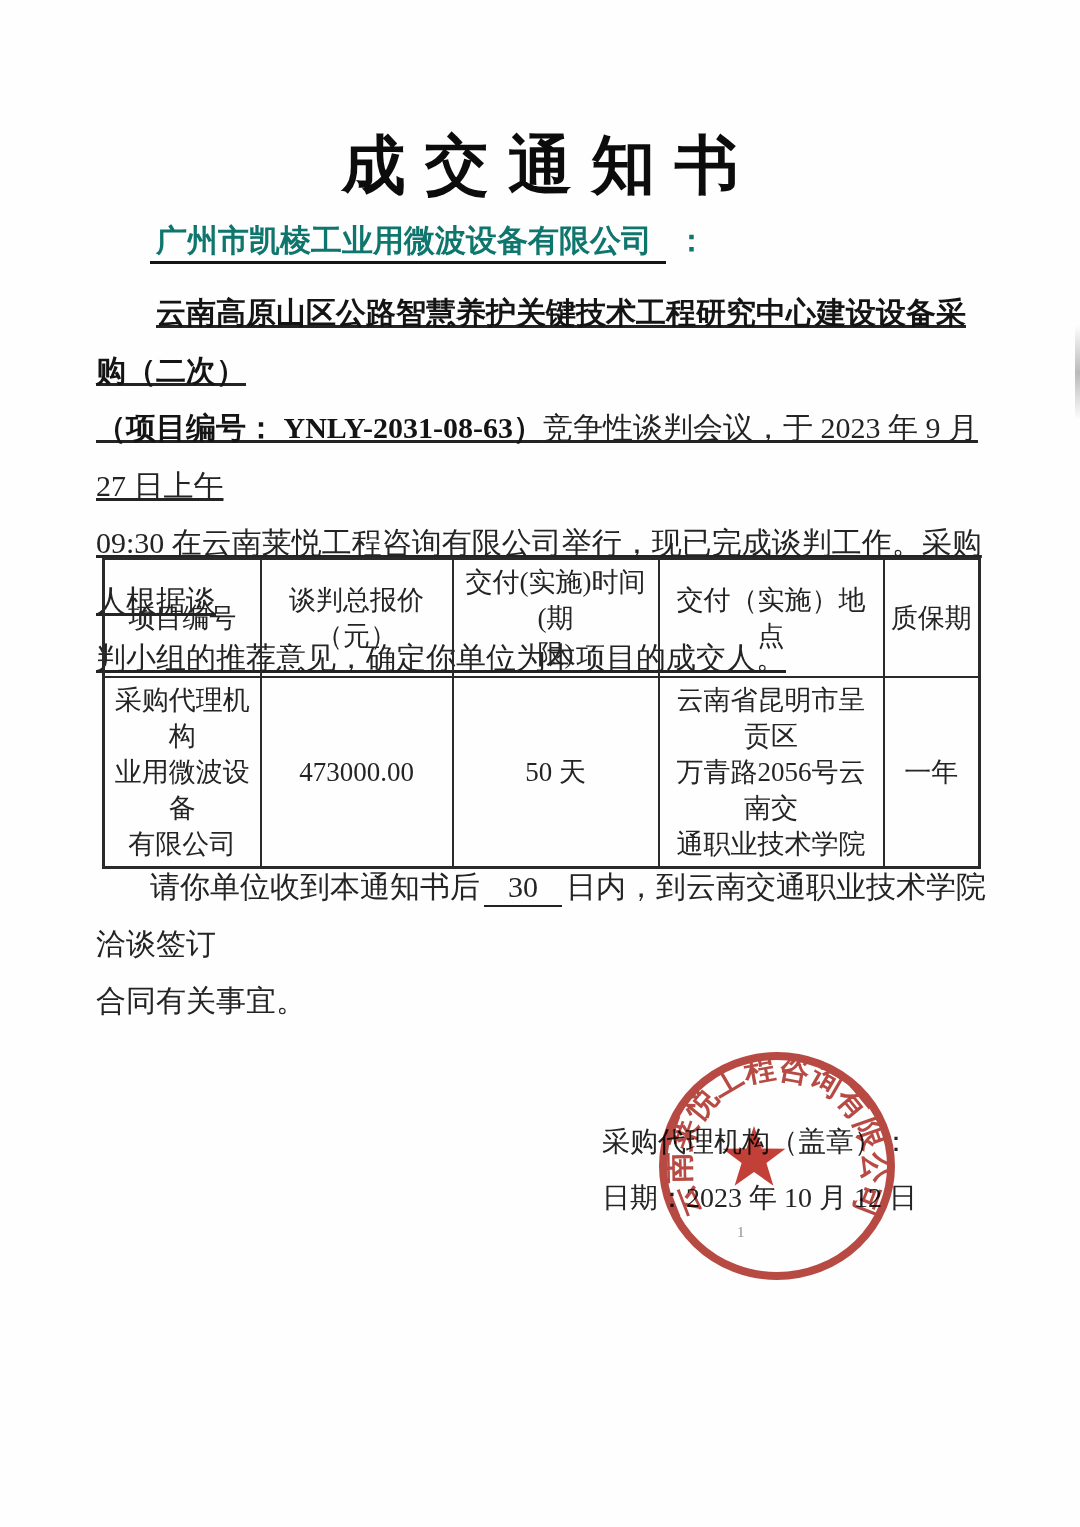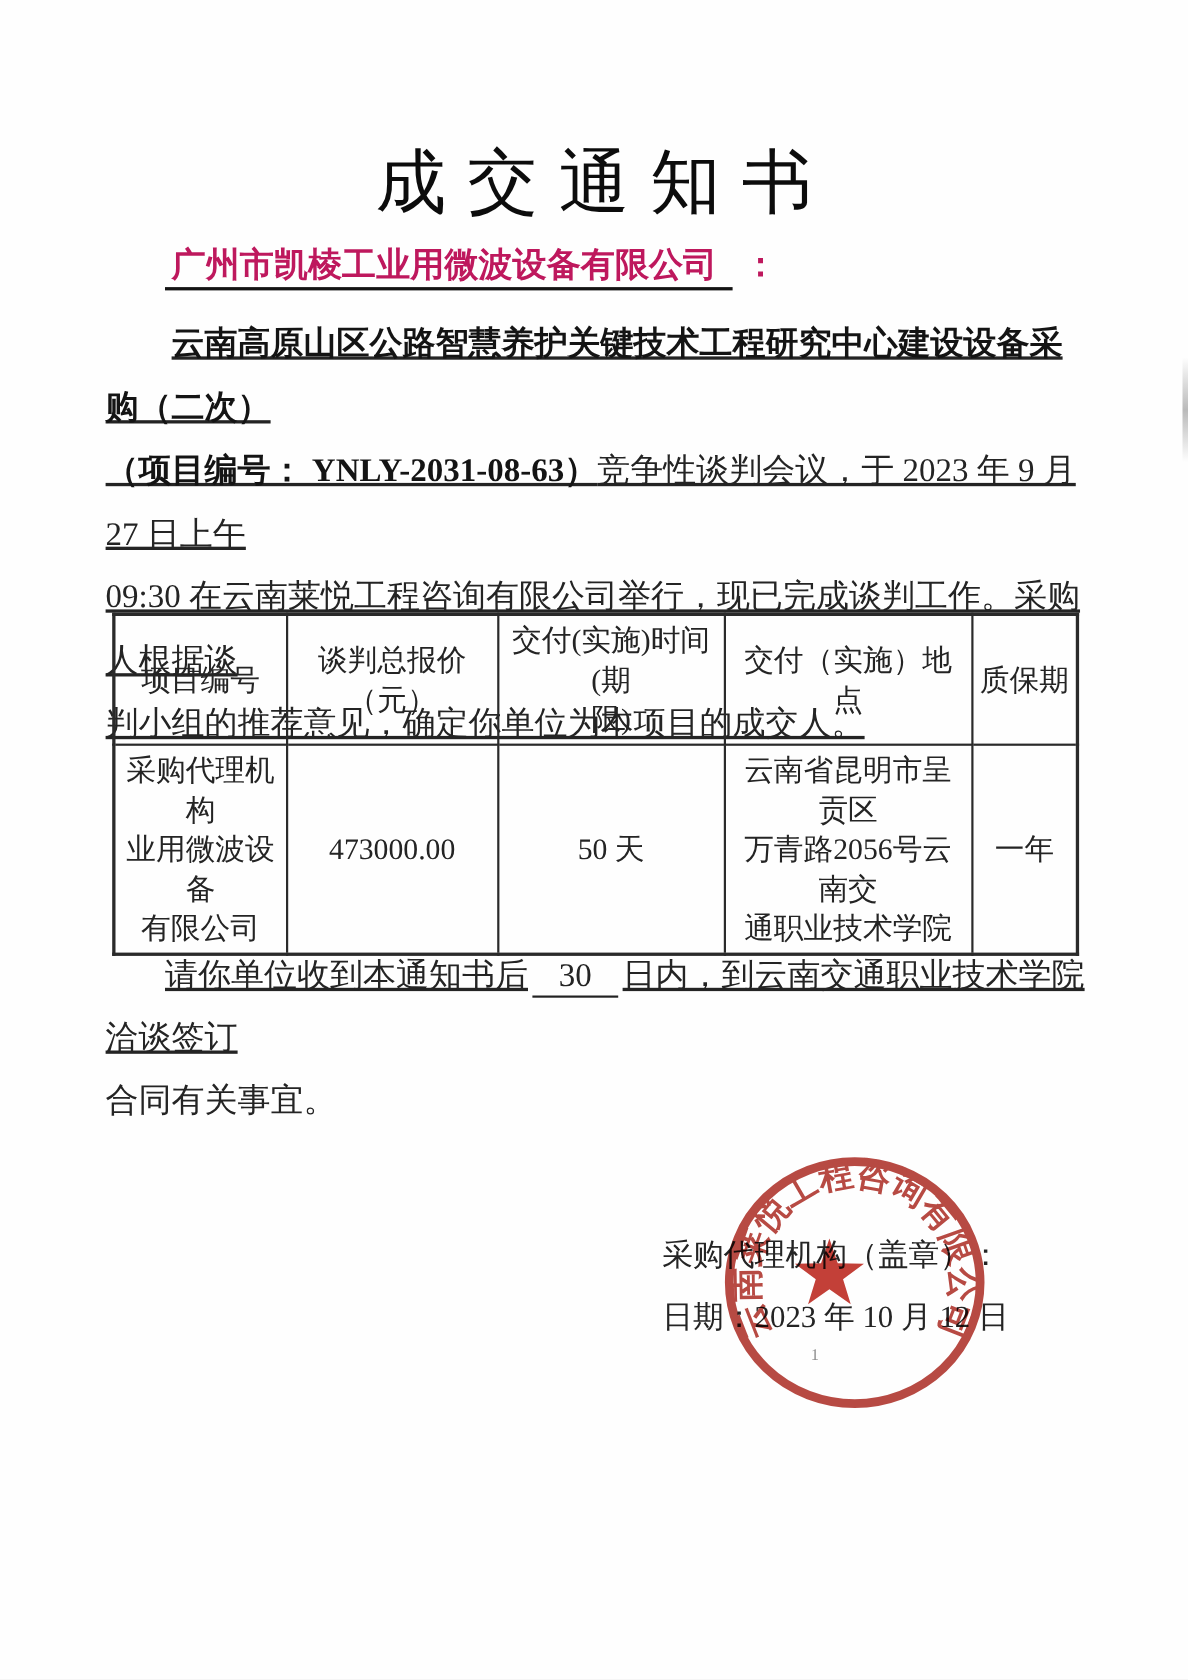--- a/index.html
+++ b/index.html
@@ -8,26 +8,26 @@
     width:1080px;height:1527px;
     margin:0 auto;
     background:#fefefe;
     font-family:"Liberation Serif","DejaVu Serif",serif;
     color:#1e1e1e;
     overflow:hidden;
   }
   .doc-title{
     position:absolute;top:122px;left:0;width:100%;
     text-align:center;
-    font-size:64px;font-weight:400;color:#0c0c0c;
+    font-size:64px;font-weight:700;color:#0c0c0c;
     letter-spacing:.30em;padding-left:.30em;box-sizing:border-box;
   }
   .addressee{
     position:absolute;left:150px;top:220px;
-    font-size:31px;font-weight:700;color:#be185d;
+    font-size:31px;font-weight:700;color:#0f766e;
     white-space:nowrap;
   }
   .addressee .name{
     border-bottom:3px solid #141414;
     padding:0 14px 3px 6px;
   }
   .addressee .colon{margin-left:10px;}
   .body-par{
     position:absolute;left:96px;top:284px;width:888px;
     font-size:30px;line-height:57.5px;color:#242424;text-decoration:underline;
@@ -46,21 +46,21 @@
     font-weight:400;
     white-space:pre-line;
     padding:4px 6px;box-sizing:border-box;
   }
   table.award tr.hd th{height:78px;}
   table.award tr.data td{height:152px;}
   .notice{
     position:absolute;left:96px;top:858px;width:890px;
     font-size:30px;line-height:57px;color:#242424;
   }
-  .notice .ln1{text-indent:1.8em;text-decoration:underline;}
+  .notice .ln1{text-indent:1.8em;}
   .days-slot{
     display:inline-block;width:78px;
     border-bottom:2px solid #222;
     text-align:center;text-indent:0;
     margin:0 4px;line-height:36px;
   }
   .signoff{
     position:absolute;left:602px;top:1114px;
     font-size:28px;line-height:56px;color:#242424;
     white-space:nowrap;

